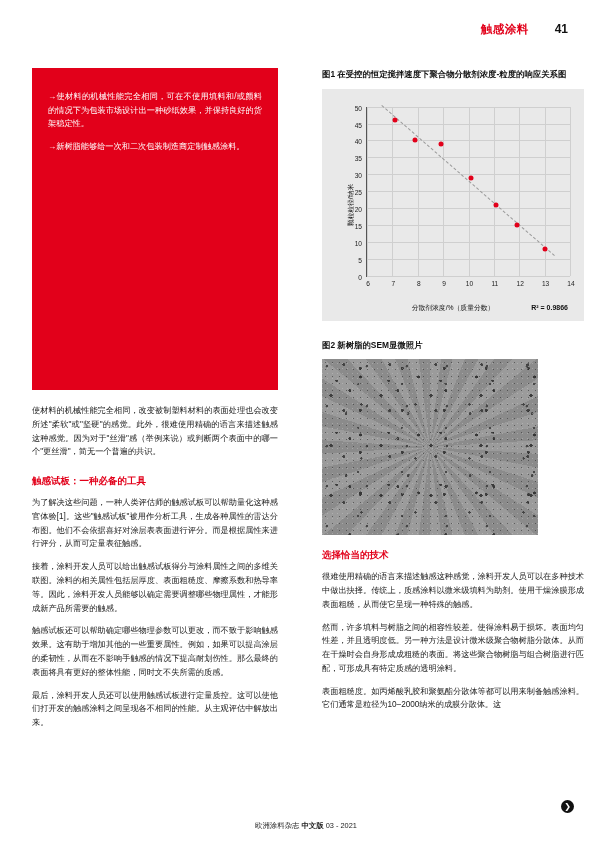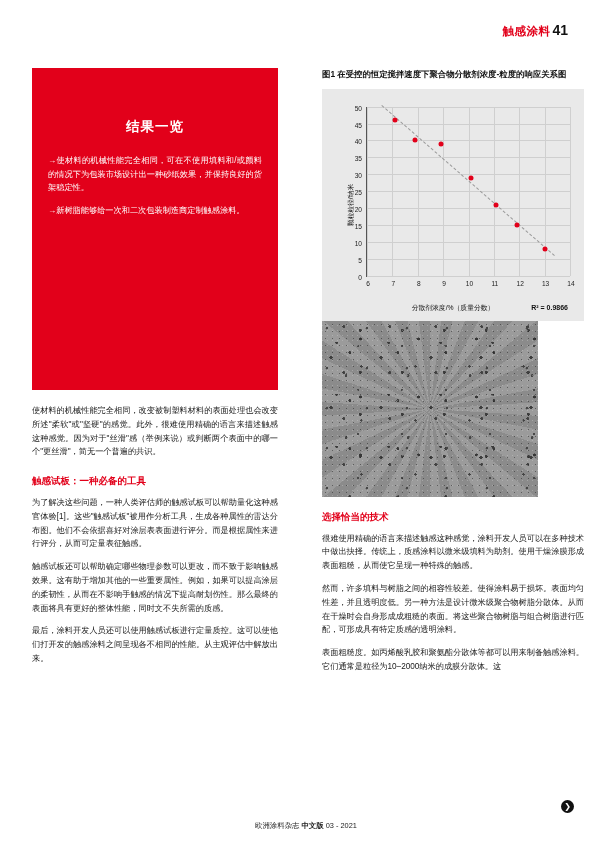--- a/index.html
+++ b/index.html
@@ -22,32 +22,33 @@
     height: 849px;
     background: #ffffff;
   }
   
   .header {
     position: absolute;
     top: 22px;
     right: 32px;
     display: flex;
     align-items: baseline;
-    gap: 2px;
+    gap: 18px;
   }
   .header-title {
     color: #e2001a;
     font-size: 11.5px;
     font-weight: bold;
     letter-spacing: .5px;
   }
   .header-page {
     color: #111;
-    font-size: 14px;
-    font-weight: bold;
+    font-size: 12px;
+    font-weight: bold;
+    margin-left: 8px;
   }
   
   .red-panel {
     position: absolute;
     left: 32px;
     top: 68px;
     width: 246px;
     height: 322px;
     background: #e2001a;
     color: #ffffff;
@@ -261,29 +262,29 @@
 <body>
 
 <div class="page">
 
   <div class="header">
     <span class="header-title">触感涂料</span>
     <span class="header-page">41</span>
   </div>
 
   <div class="red-panel">
-    <div class="red-panel-title">结果一览</div>
     <div class="red-item">→使材料的机械性能完全相同，可在不使用填料和/或颜料的情况下为包装市场设计出一种砂纸效果，并保持良好的货架稳定性。</div>
     <div class="red-item">→新树脂能够给一次和二次包装制造商定制触感涂料。</div>
   </div>
 
   <div class="left-col">
     <p class="body-p">使材料的机械性能完全相同，改变被制塑料材料的表面处理也会改变所述"柔软"或"坚硬"的感觉。此外，很难使用精确的语言来描述触感这种感觉。因为对于"丝滑"感（举例来说）或判断两个表面中的哪一个"更丝滑"，简无一个普遍的共识。</p>
     <div class="sec-head">触感试板：一种必备的工具</div>
     <p class="body-p">为了解决这些问题，一种人类评估师的触感试板可以帮助量化这种感官体验[1]。这些"触感试板"被用作分析工具，生成各种属性的雷达分布图。他们不会依据喜好对涂层表表面进行评分。而是根据属性来进行评分，从而可定量表征触感。</p>
+    <p class="body-p">接着，涂料开发人员可以给出触感试板得分与涂料属性之间的多维关联图。涂料的相关属性包括层厚度、表面粗糙度、摩擦系数和热导率等。因此，涂料开发人员能够以确定需要调整哪些物理属性，才能形成新产品所需要的触感。</p>
     <p class="body-p">触感试板还可以帮助确定哪些物理参数可以更改，而不致于影响触感效果。这有助于增加其他的一些重要属性。例如，如果可以提高涂层的柔韧性，从而在不影响手触感的情况下提高耐划伤性。那么最终的表面将具有更好的整体性能，同时文不失所需的质感。</p>
     <p class="body-p">最后，涂料开发人员还可以使用触感试板进行定量质控。这可以使他们打开发的触感涂料之间呈现各不相同的性能。从主观评估中解放出来。</p>
   </div>
 
   <div class="right-col">
 
     <div class="fig-caption">图1 在受控的恒定搅拌速度下聚合物分散剂浓度-粒度的响应关系图</div>
 
     <div class="chart-box">
       <div class="y-axis-label">颗粒粒径/纳米</div>
@@ -354,20 +355,21 @@
           <div class="dot" style="left: 73.5875px; top: 37.18px; background: rgb(226, 0, 26);"></div>
           <div class="dot" style="left: 104.037px; top: 70.98px; background: rgb(226, 0, 26);"></div>
           <div class="dot" style="left: 129.412px; top: 98.02px; background: rgb(226, 0, 26);"></div>
           <div class="dot" style="left: 149.713px; top: 118.3px; background: rgb(226, 0, 26);"></div>
           <div class="dot" style="left: 177.625px; top: 141.96px; background: rgb(226, 0, 26);"></div>
         </div>
       <div class="x-axis-label">分散剂浓度/%（质量分数）</div>
       <div class="r2">R² = 0.9866</div>
     </div>
 
+    <div class="fig-caption" style="margin-top:18px;">图2 新树脂的SEM显微照片</div>
     <div class="sem-box">
       <div class="sem-inner"></div>
       <div class="sem-noise"></div>
     </div>
 
     <div class="right-body">
       <div class="sec-head" style="margin-top:6px;">选择恰当的技术</div>
       <p class="body-p">很难使用精确的语言来描述触感这种感觉，涂料开发人员可以在多种技术中做出抉择。传统上，质感涂料以微米级填料为助剂。使用干燥涂膜形成表面粗糙，从而使它呈现一种特殊的触感。</p>
       <p class="body-p">然而，许多填料与树脂之间的相容性较差。使得涂料易于损坏。表面均匀性差，并且透明度低。另一种方法是设计微米级聚合物树脂分散体。从而在干燥时会自身形成成粗糙的表面。将这些聚合物树脂与组合树脂进行匹配，可形成具有特定质感的透明涂料。</p>
       <p class="body-p">表面粗糙度。如丙烯酸乳胶和聚氨酯分散体等都可以用来制备触感涂料。它们通常是粒径为10–2000纳米的成膜分散体。这</p>

